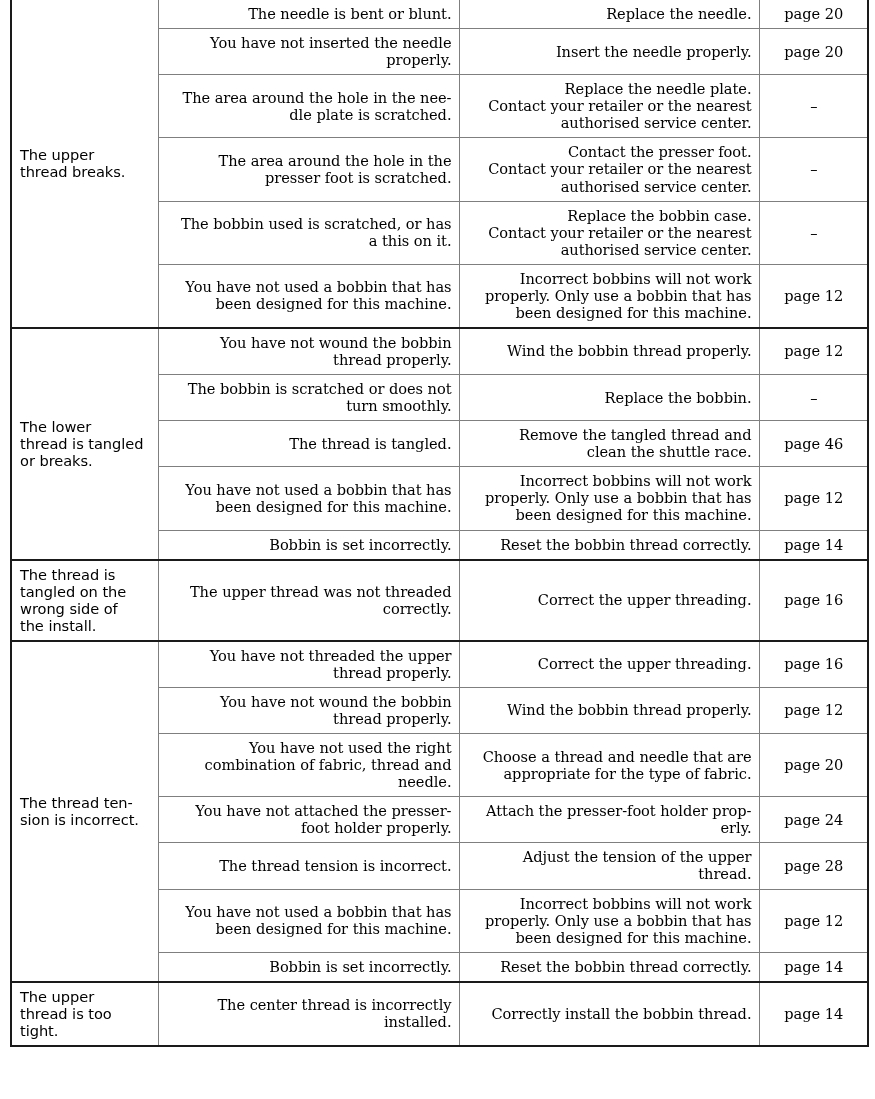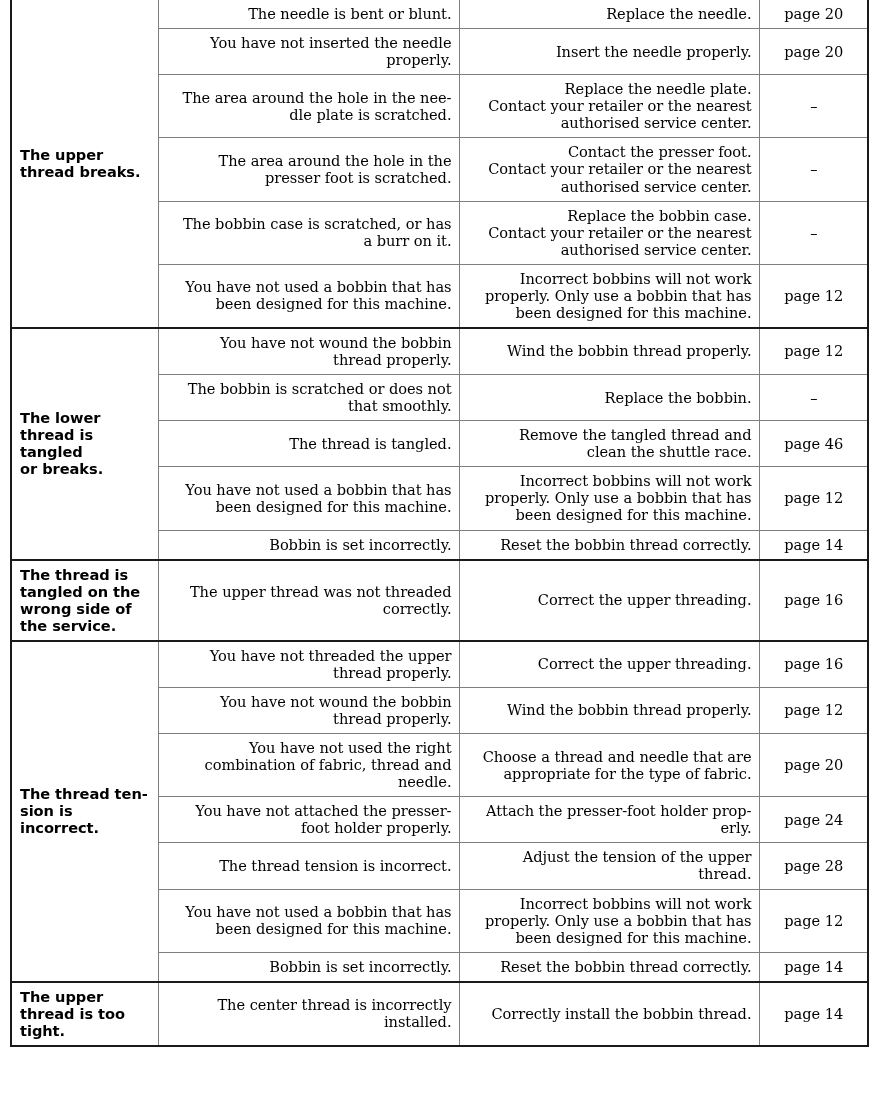--- a/index.html
+++ b/index.html
@@ -53,21 +53,21 @@
 
   
   table.trouble td.grp-top    { border-top: 2.4px solid #1a1a1a; }
   table.trouble td.grp-bottom { border-bottom: 2.4px solid #1a1a1a; }
   table.trouble td.edge-left  { border-left: 2.4px solid #1a1a1a; }
   table.trouble td.edge-right { border-right: 2.4px solid #1a1a1a; }
 
   
   td.problem {
     font-family: "DejaVu Sans", "Liberation Sans", sans-serif;
-    font-weight: bold;
+    font-weight: normal;
     font-size: 14.2px;
     line-height: 1.2;
     letter-spacing: -0.25px;
     padding: 6px 6px 6px 9px;
     vertical-align: middle;
     border-right: 2.4px solid #1a1a1a;
   }
 
   td.cause, td.remedy {
     text-align: right;
@@ -137,22 +137,22 @@
             </td>
             <td class="remedy">
               <span class="ln">Contact the presser foot.</span>
               <span class="ln">Contact your retailer or the nearest</span>
               <span class="ln">authorised service center.</span>
             </td>
             <td class="ref edge-right">–</td>
           </tr>
           <tr>
             <td class="cause">
-              <span class="ln">The bobbin case is scratched, or has</span>
-              <span class="ln">a burr on it.</span>
+              <span class="ln">The bobbin used is scratched, or has</span>
+              <span class="ln">a this on it.</span>
             </td>
             <td class="remedy">
               <span class="ln">Replace the bobbin case.</span>
               <span class="ln">Contact your retailer or the nearest</span>
               <span class="ln">authorised service center.</span>
             </td>
             <td class="ref edge-right">–</td>
           </tr>
           <tr>
             <td class="cause">
@@ -177,21 +177,21 @@
               <span class="ln">thread properly.</span>
             </td>
             <td class="remedy grp-top">
               <span class="ln">Wind the bobbin thread properly.</span>
             </td>
             <td class="ref edge-right grp-top">page 12</td>
           </tr>
           <tr>
             <td class="cause">
               <span class="ln">The bobbin is scratched or does not</span>
-              <span class="ln">that smoothly.</span>
+              <span class="ln">turn smoothly.</span>
             </td>
             <td class="remedy">
               <span class="ln">Replace the bobbin.</span>
             </td>
             <td class="ref edge-right">–</td>
           </tr>
           <tr>
             <td class="cause">
               <span class="ln">The thread is tangled.</span>
             </td>
@@ -220,21 +220,21 @@
             <td class="remedy">
               <span class="ln">Reset the bobbin thread correctly.</span>
             </td>
             <td class="ref edge-right">page 14</td>
           </tr>
           <tr>
             <td class="problem edge-left grp-top" rowspan="1">
               <span class="ln">The thread is</span>
               <span class="ln">tangled on the</span>
               <span class="ln">wrong side of</span>
-              <span class="ln">the service.</span>
+              <span class="ln">the install.</span>
             </td>
             <td class="cause grp-top">
               <span class="ln">The upper thread was not threaded</span>
               <span class="ln">correctly.</span>
             </td>
             <td class="remedy grp-top">
               <span class="ln">Correct the upper threading.</span>
             </td>
             <td class="ref edge-right grp-top">page 16</td>
           </tr>

